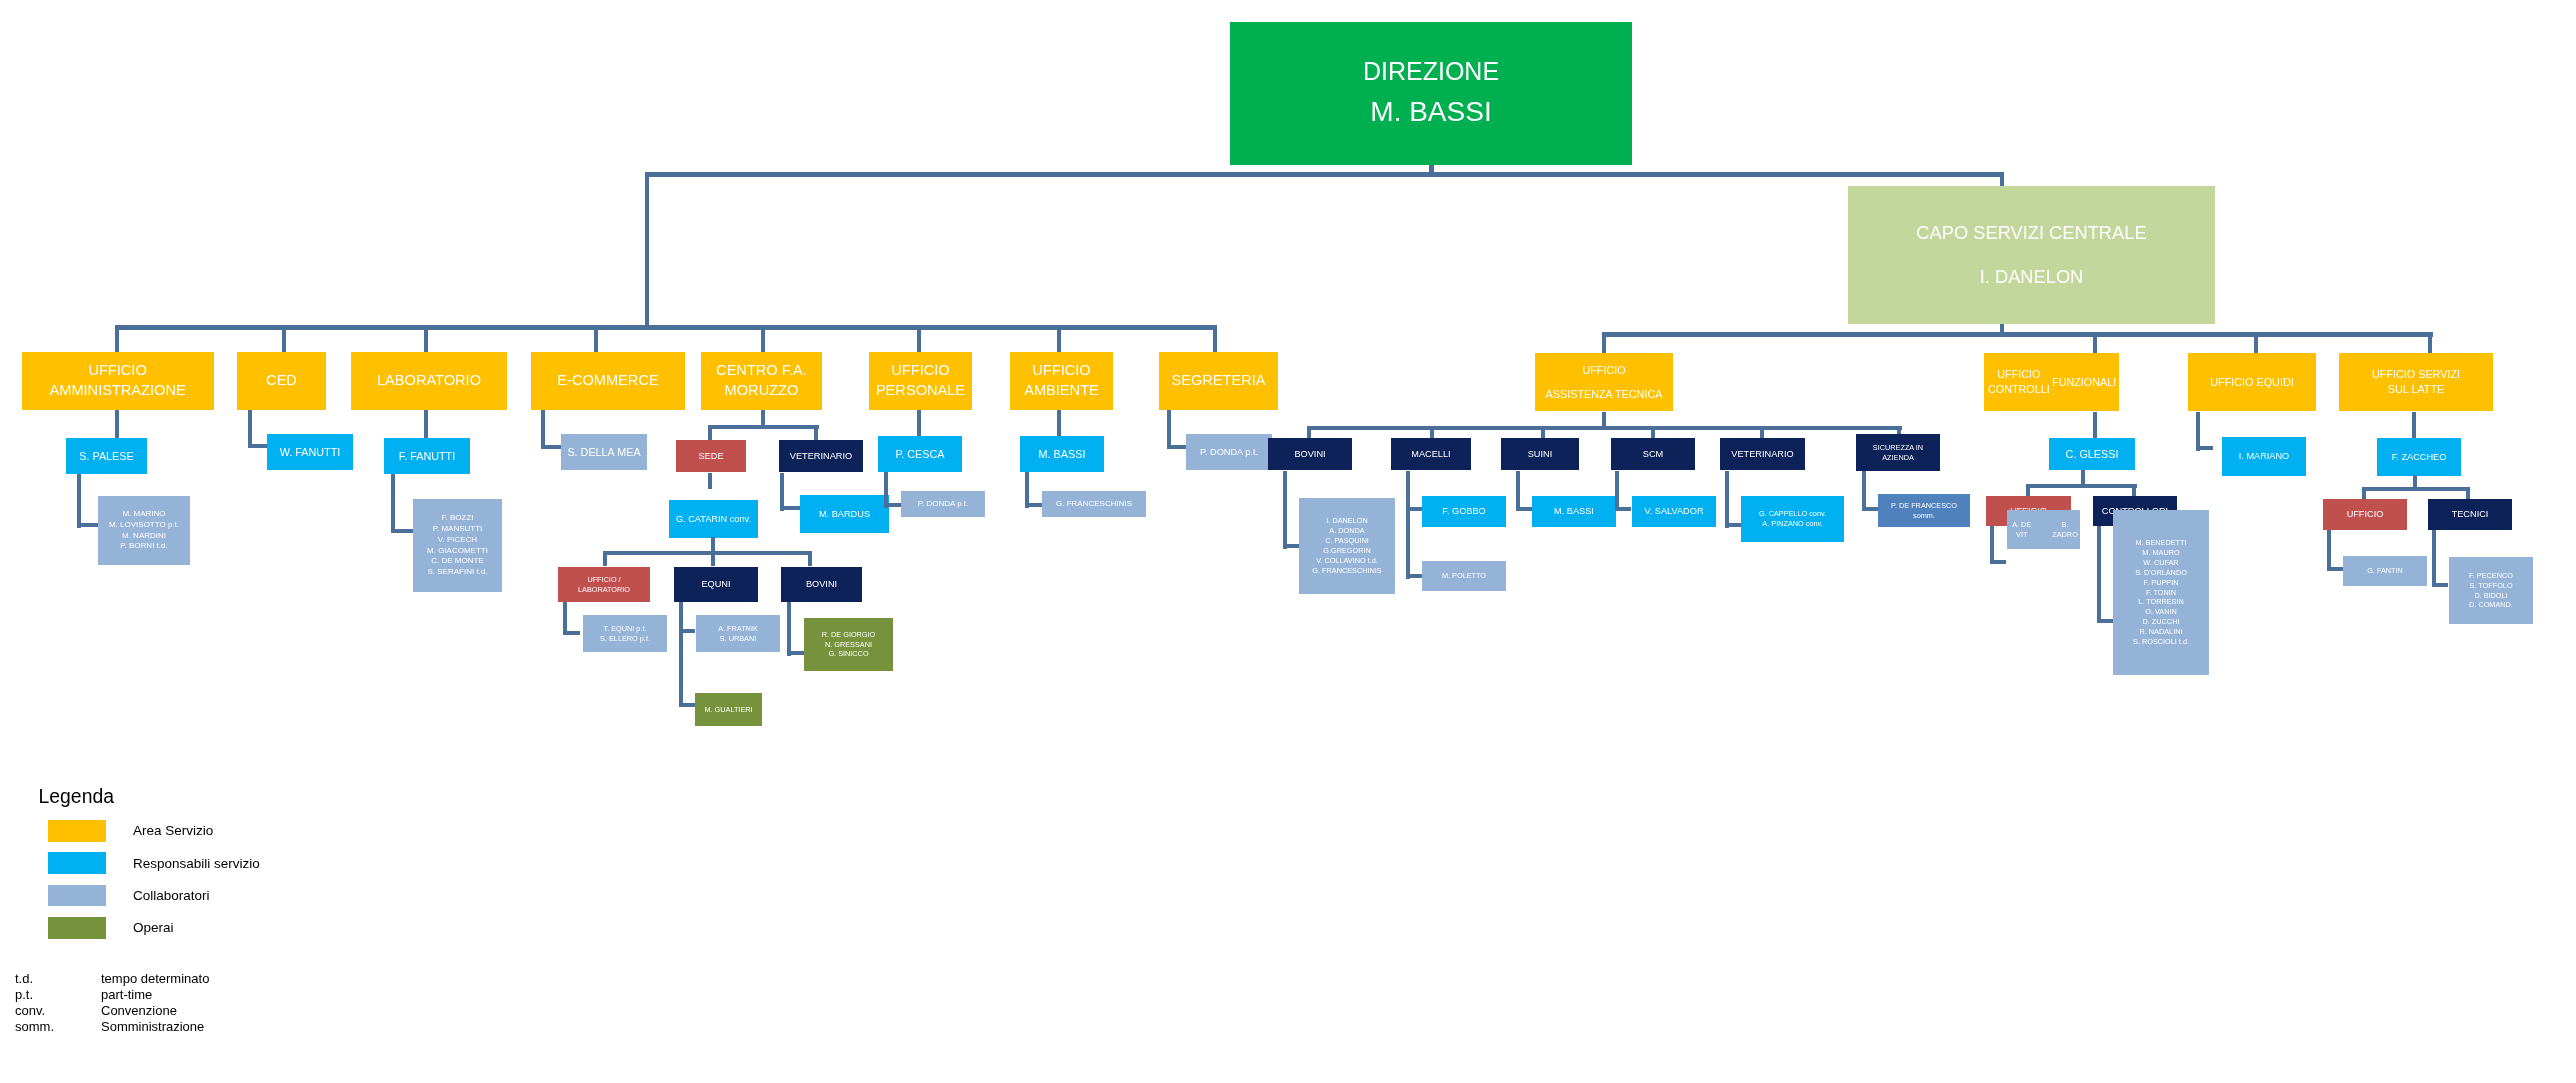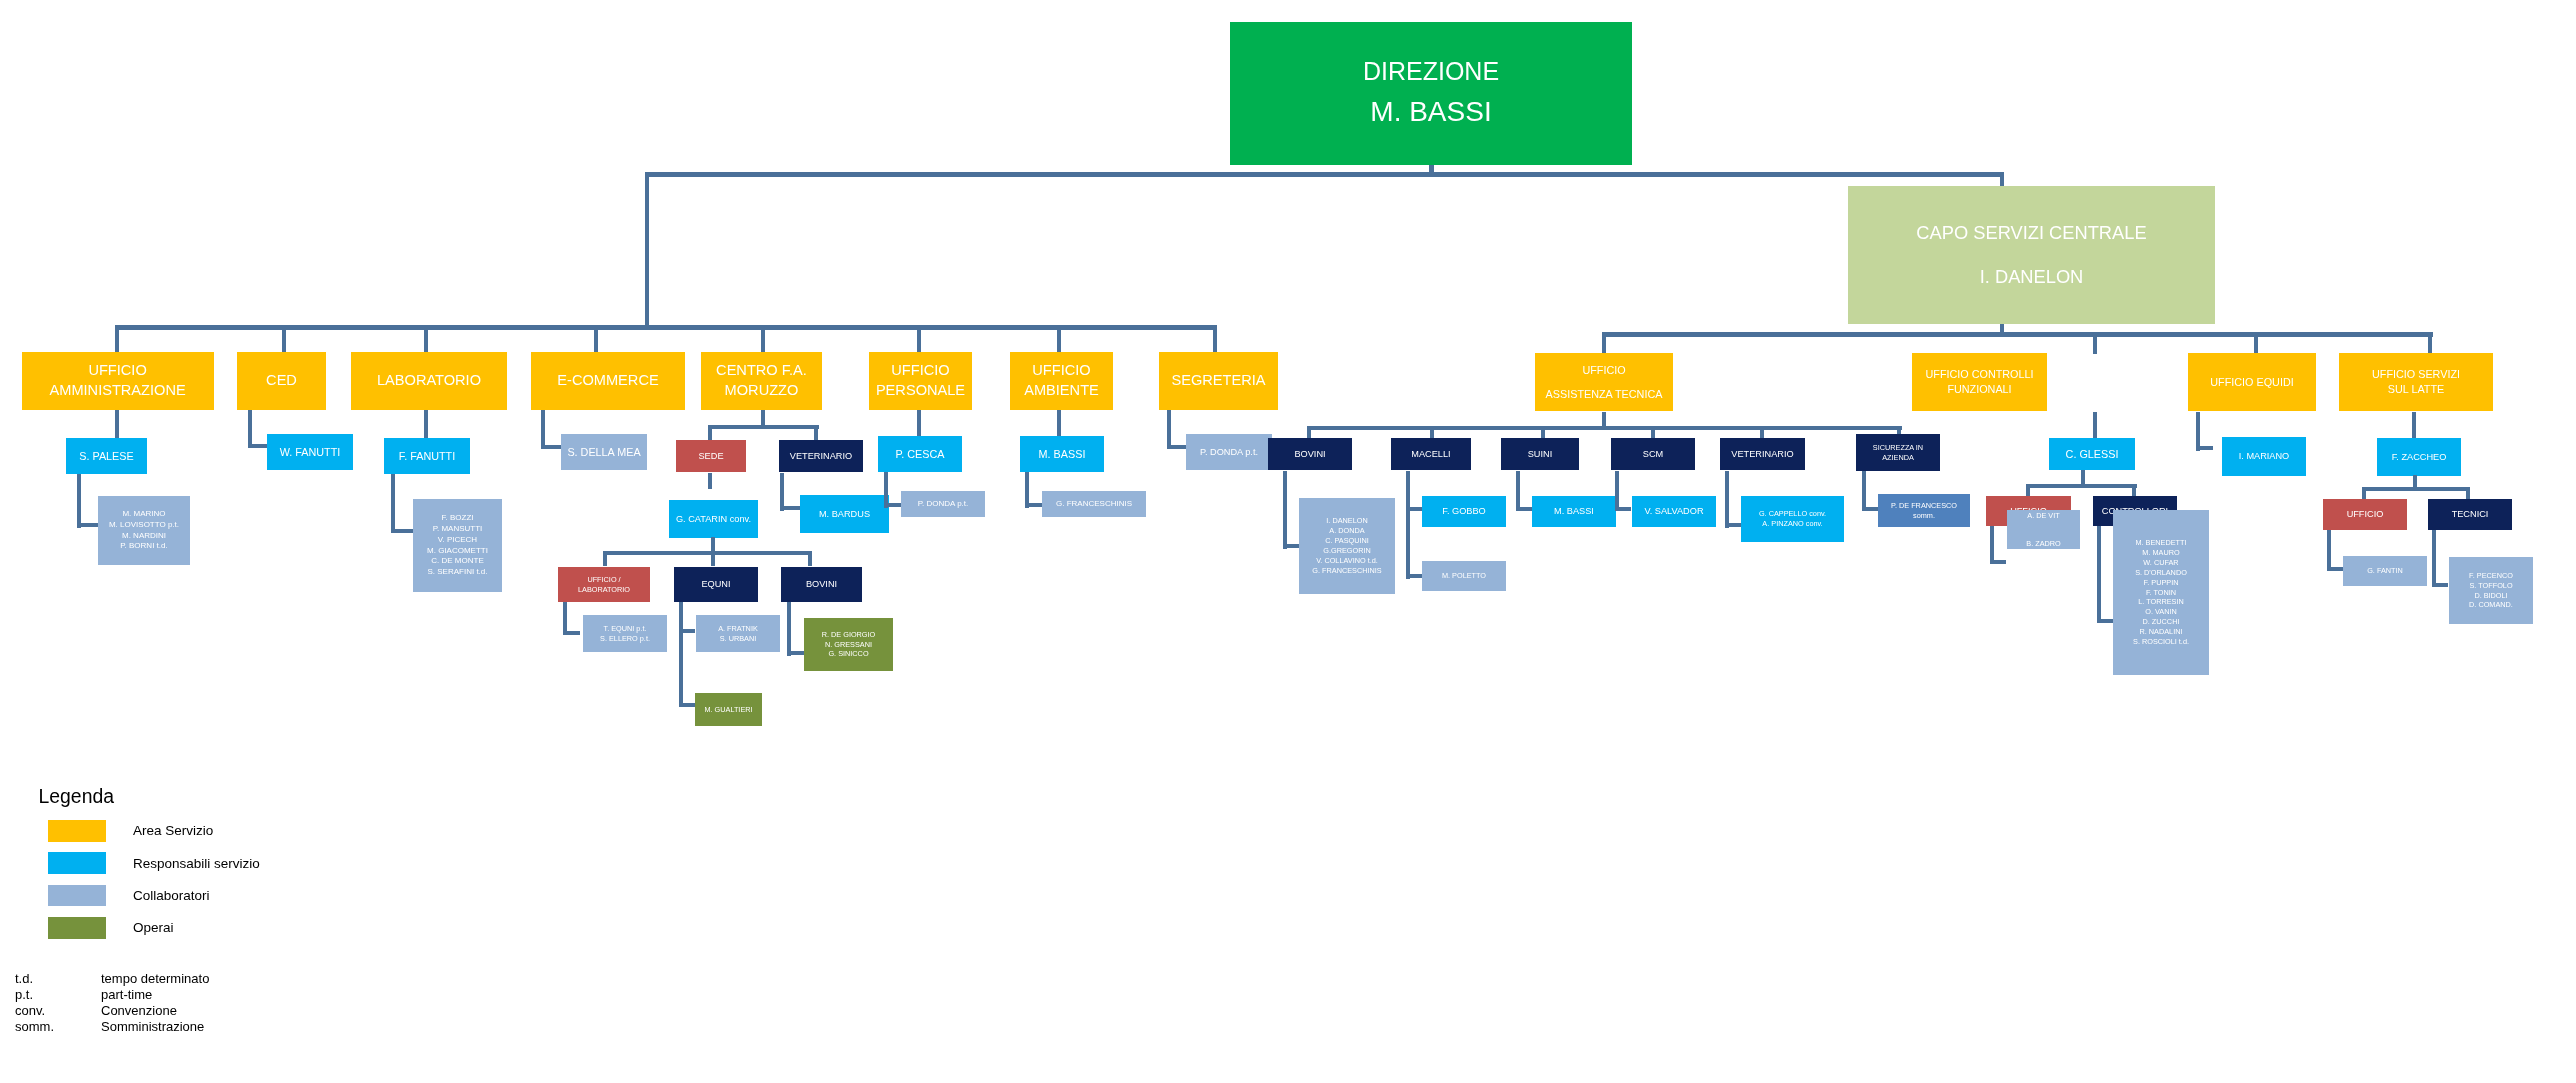--- a/index.html
+++ b/index.html
@@ -320,39 +320,39 @@
     <span class="t-tiny">SICUREZZA IN</span>
     <span class="t-tiny">AZIENDA</span>
   </div>
   <div class="ln" style="left:1862px;top:471px;width:4.3px;height:40px;"></div>
   <div class="ln" style="left:1862px;top:507px;width:16px;height:4.3px;"></div>
   <div class="box c-slate" style="left:1878px;top:494px;width:92px;height:33px;flex-direction:column;">
     <span class="t-tiny">P. DE FRANCESCO</span>
     <span class="t-tiny">somm.</span>
   </div>
 
-  <div class="box c-amber" style="left:1912px;top:353px;width:135px;height:58px;flex-direction:column;">
+  <div class="box c-amber" style="left:1984px;top:353px;width:135px;height:58px;flex-direction:row;">
     <span class="t-sm">UFFICIO CONTROLLI</span>
     <span class="t-sm">FUNZIONALI</span>
   </div>
   <div class="ln" style="left:2093px;top:412px;width:4.3px;height:26px;"></div>
   <div class="box c-cyan" style="left:2049px;top:438px;width:86px;height:32px;">
     <span class="t-sm">C. GLESSI</span>
   </div>
   <div class="ln" style="left:2081px;top:470px;width:4.3px;height:14px;"></div>
   <div class="ln" style="left:2026px;top:484px;width:111px;height:4.3px;"></div>
   <div class="ln" style="left:2026px;top:484px;width:4.3px;height:13.5px;"></div>
   <div class="ln" style="left:2132px;top:484px;width:4.3px;height:13.5px;"></div>
 
   <div class="box c-red" style="left:1986px;top:496px;width:85px;height:30px;">
     <span class="t-xs">UFFICIO</span>
   </div>
   <div class="ln" style="left:1990px;top:526px;width:4.3px;height:38px;"></div>
   <div class="ln" style="left:1990px;top:560px;width:16px;height:4.3px;"></div>
-  <div class="box c-steel" style="left:2007px;top:510px;width:73px;height:39px;flex-direction:column;gap:18px;">
+  <div class="box c-steel" style="left:2007px;top:510px;width:73px;height:39px;flex-direction:row;gap:18px;">
     <span class="t-tiny">A. DE VIT</span>
     <span class="t-tiny">B. ZADRO</span>
   </div>
 
   <div class="box c-navy" style="left:2093px;top:496px;width:84px;height:30px;">
     <span class="t-xs">CONTROLLORI</span>
   </div>
   <div class="ln" style="left:2097px;top:526px;width:4.3px;height:97px;"></div>
   <div class="ln" style="left:2097px;top:619px;width:16px;height:4.3px;"></div>
   <div class="box c-steel" style="left:2113px;top:510px;width:96px;height:165px;flex-direction:column;justify-content:center;">

